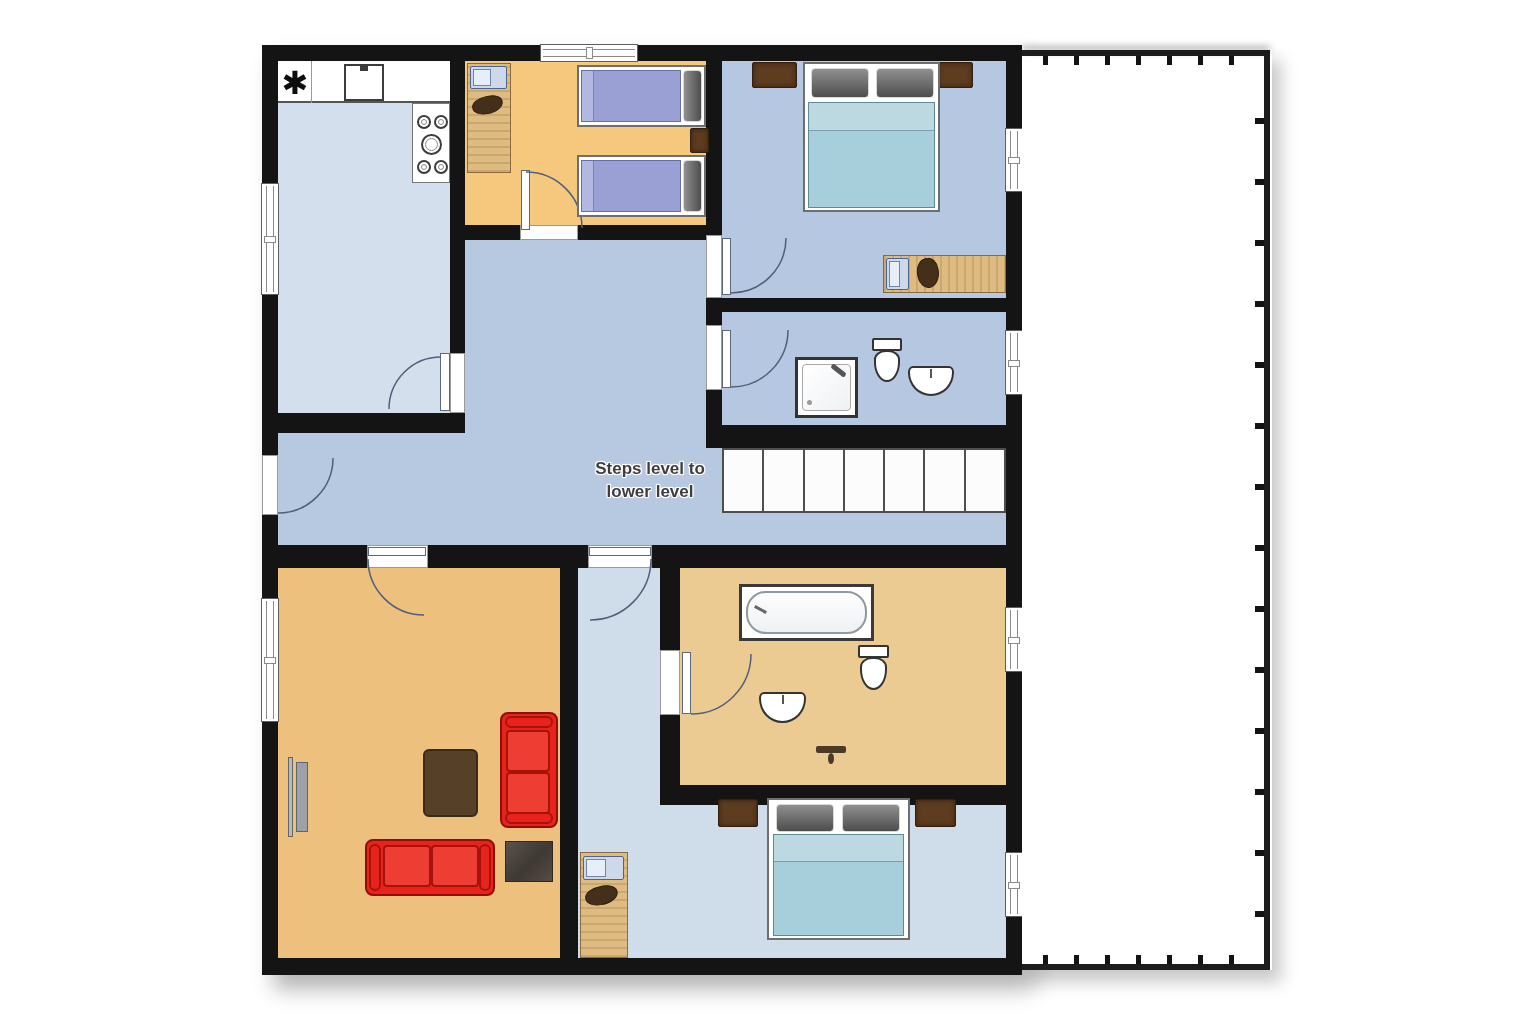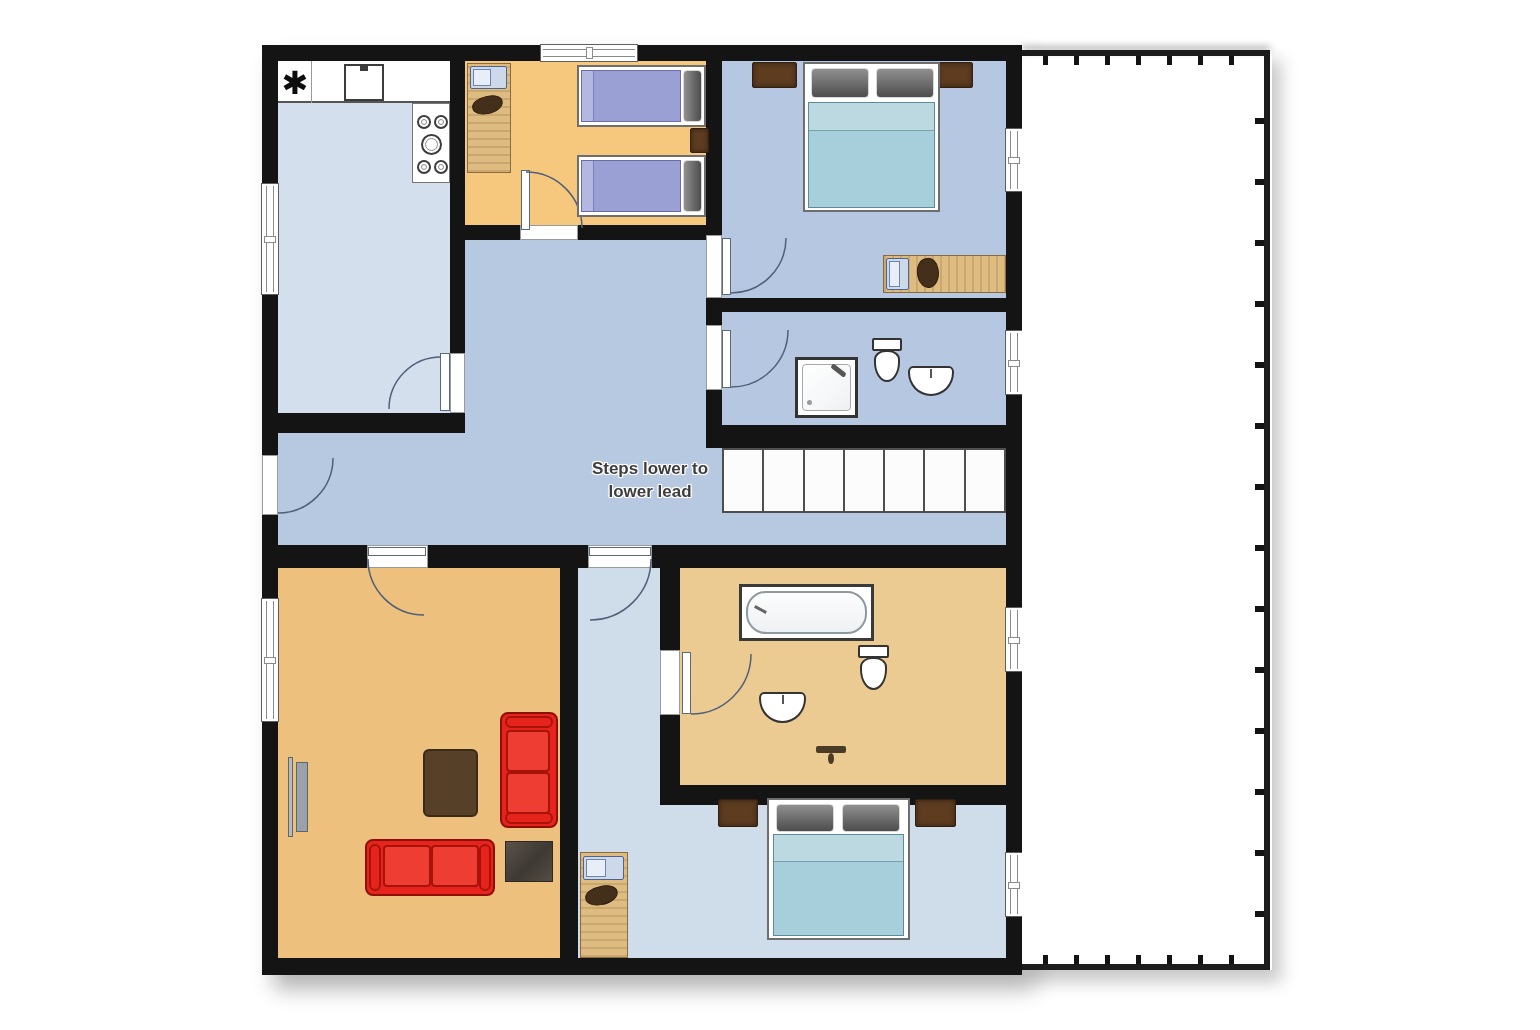--- a/index.html
+++ b/index.html
@@ -202,22 +202,22 @@
   <div class="stairs" style="left:722px;top:448px;width:284px;height:65px">
       <div class="step"></div>
       <div class="step"></div>
       <div class="step"></div>
       <div class="step"></div>
       <div class="step"></div>
       <div class="step"></div>
       <div class="step"></div>
     </div>
   <div class="note" style="left:565px;top:457px;width:170px">
-    <div>Steps lower to</div>
-    <div>lower lead</div>
+    <div>Steps level to</div>
+    <div>lower level</div>
   </div>
 
   <div class="tv" style="left:288px;top:757px;width:5px;height:80px;background:#b6bbc0"></div>
   <div class="tv" style="left:296px;top:762px;width:12px;height:70px"></div>
   <div class="table" style="left:423px;top:749px;width:55px;height:68px"></div>
   <div class="sofa" style="left:500px;top:712px;width:58px;height:116px">
     <div class="arm" style="left:3px;top:2px;width:48px;height:12px"></div>
     <div class="arm" style="left:3px;bottom:2px;width:48px;height:12px"></div>
     <div class="cushion" style="left:4px;top:16px;width:44px;height:42px"></div>
     <div class="cushion" style="left:4px;top:58px;width:44px;height:42px"></div>

